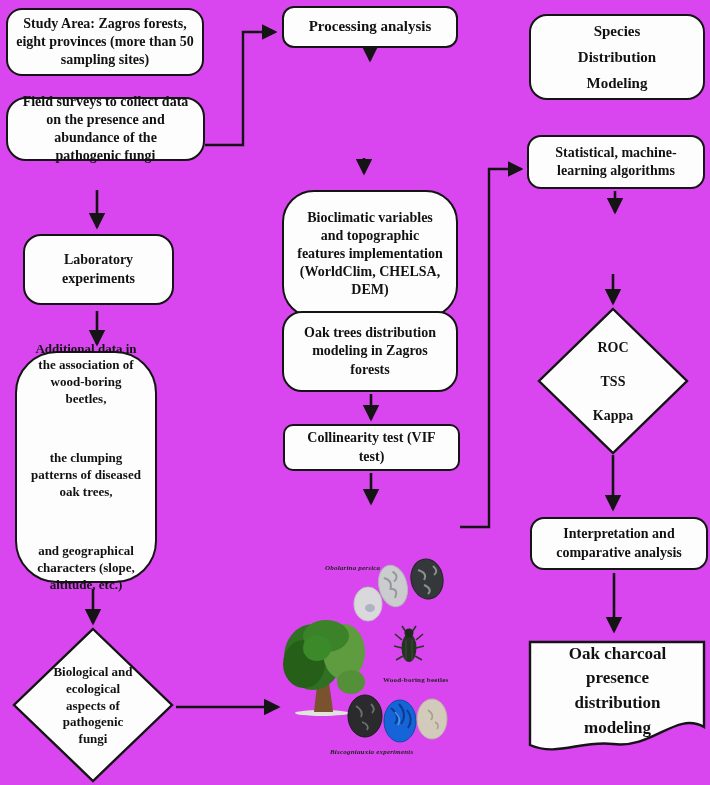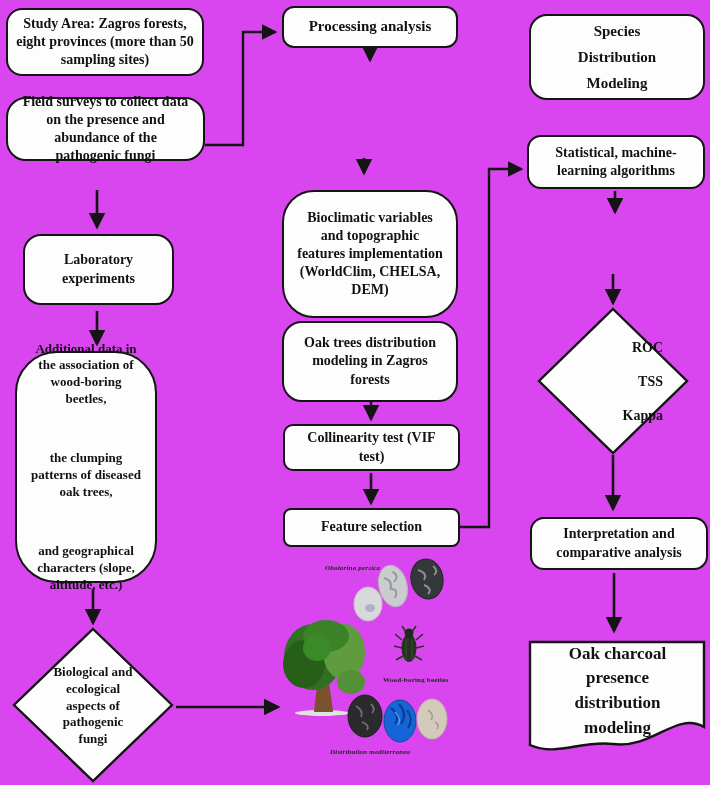--- a/index.html
+++ b/index.html
@@ -125,46 +125,43 @@
 
   <div class="box" style="left:282px;top:6px;width:176px;height:42px;border-radius:12px;font-size:15px;">
     <span>Processing analysis</span>
   </div>
 
 
   <div class="box" style="left:282px;top:178px;width:176px;height:128px;border-radius:32px;font-size:14px;padding:2px 12px;margin-top:12px;">
     <span>Bioclimatic variables and topographic features implementation (WorldClim, CHELSA, DEM)</span>
   </div>
 
-  <div class="box" style="left:282px;top:311px;width:176px;height:81px;border-radius:20px;font-size:14px;padding:2px 14px;margin-top:10px;">
+  <div class="box" style="left:282px;top:311px;width:176px;height:81px;border-radius:20px;font-size:14px;padding:2px 14px;">
     <span>Oak trees distribution modeling in Zagros forests</span>
   </div>
 
   <div class="box" style="left:283px;top:424px;width:177px;height:47px;border-radius:10px;font-size:14px;padding:2px 16px;">
     <span>Collinearity test (VIF test)</span>
   </div>
 
-  <div class="box" style="left:283px;top:508px;width:177px;height:39px;border-radius:8px;font-size:14px;">
-    <span>Feature selection</span>
-  </div>
 
   <div class="tinylabel ital" style="left:325px;top:564px;">Obolarina persica</div>
   <div class="tinylabel" style="left:383px;top:676px;">Wood-boring beetles</div>
-  <div class="tinylabel ital" style="left:330px;top:748px;">Distribution mediterranea</div>
+  <div class="tinylabel ital" style="left:330px;top:748px;">Biscogniauxia experiments</div>
 
   <div class="box sdm-lh" style="left:529px;top:14px;width:176px;height:86px;border-radius:18px;font-size:15px;padding:0 28px;">
     <span>Species Distribution Modeling</span>
   </div>
 
   <div class="box" style="left:527px;top:135px;width:178px;height:54px;border-radius:14px;font-size:14px;padding:2px 10px;">
     <span>Statistical, machine-learning algorithms</span>
   </div>
 
 
-  <div class="difftext col" style="left:563px;top:328px;width:100px;height:108px;font-size:14px;align-items:flex-end;">
+  <div class="difftext col" style="left:563px;top:328px;width:100px;height:108px;font-size:14px;">
     <span class="metric-line">ROC</span>
     <span class="metric-line">TSS</span>
     <span class="metric-line">Kappa</span>
   </div>
 
   <div class="box" style="left:530px;top:517px;width:178px;height:53px;border-radius:14px;font-size:14px;padding:2px 12px;align-items:center;">
     <span>Interpretation and comparative analysis</span>
   </div>
 
   <div class="difftext doc-lh" style="left:545px;top:650px;width:145px;height:82px;font-size:17px;">

